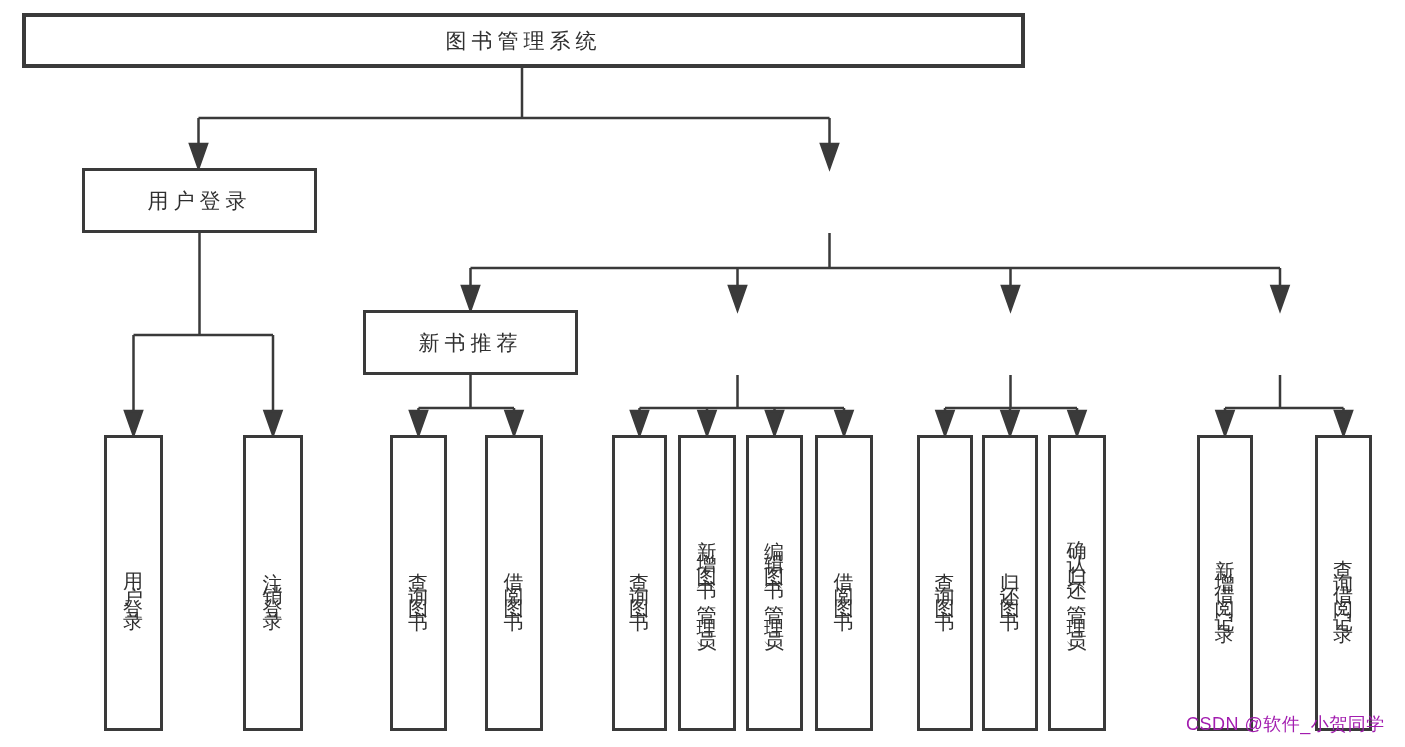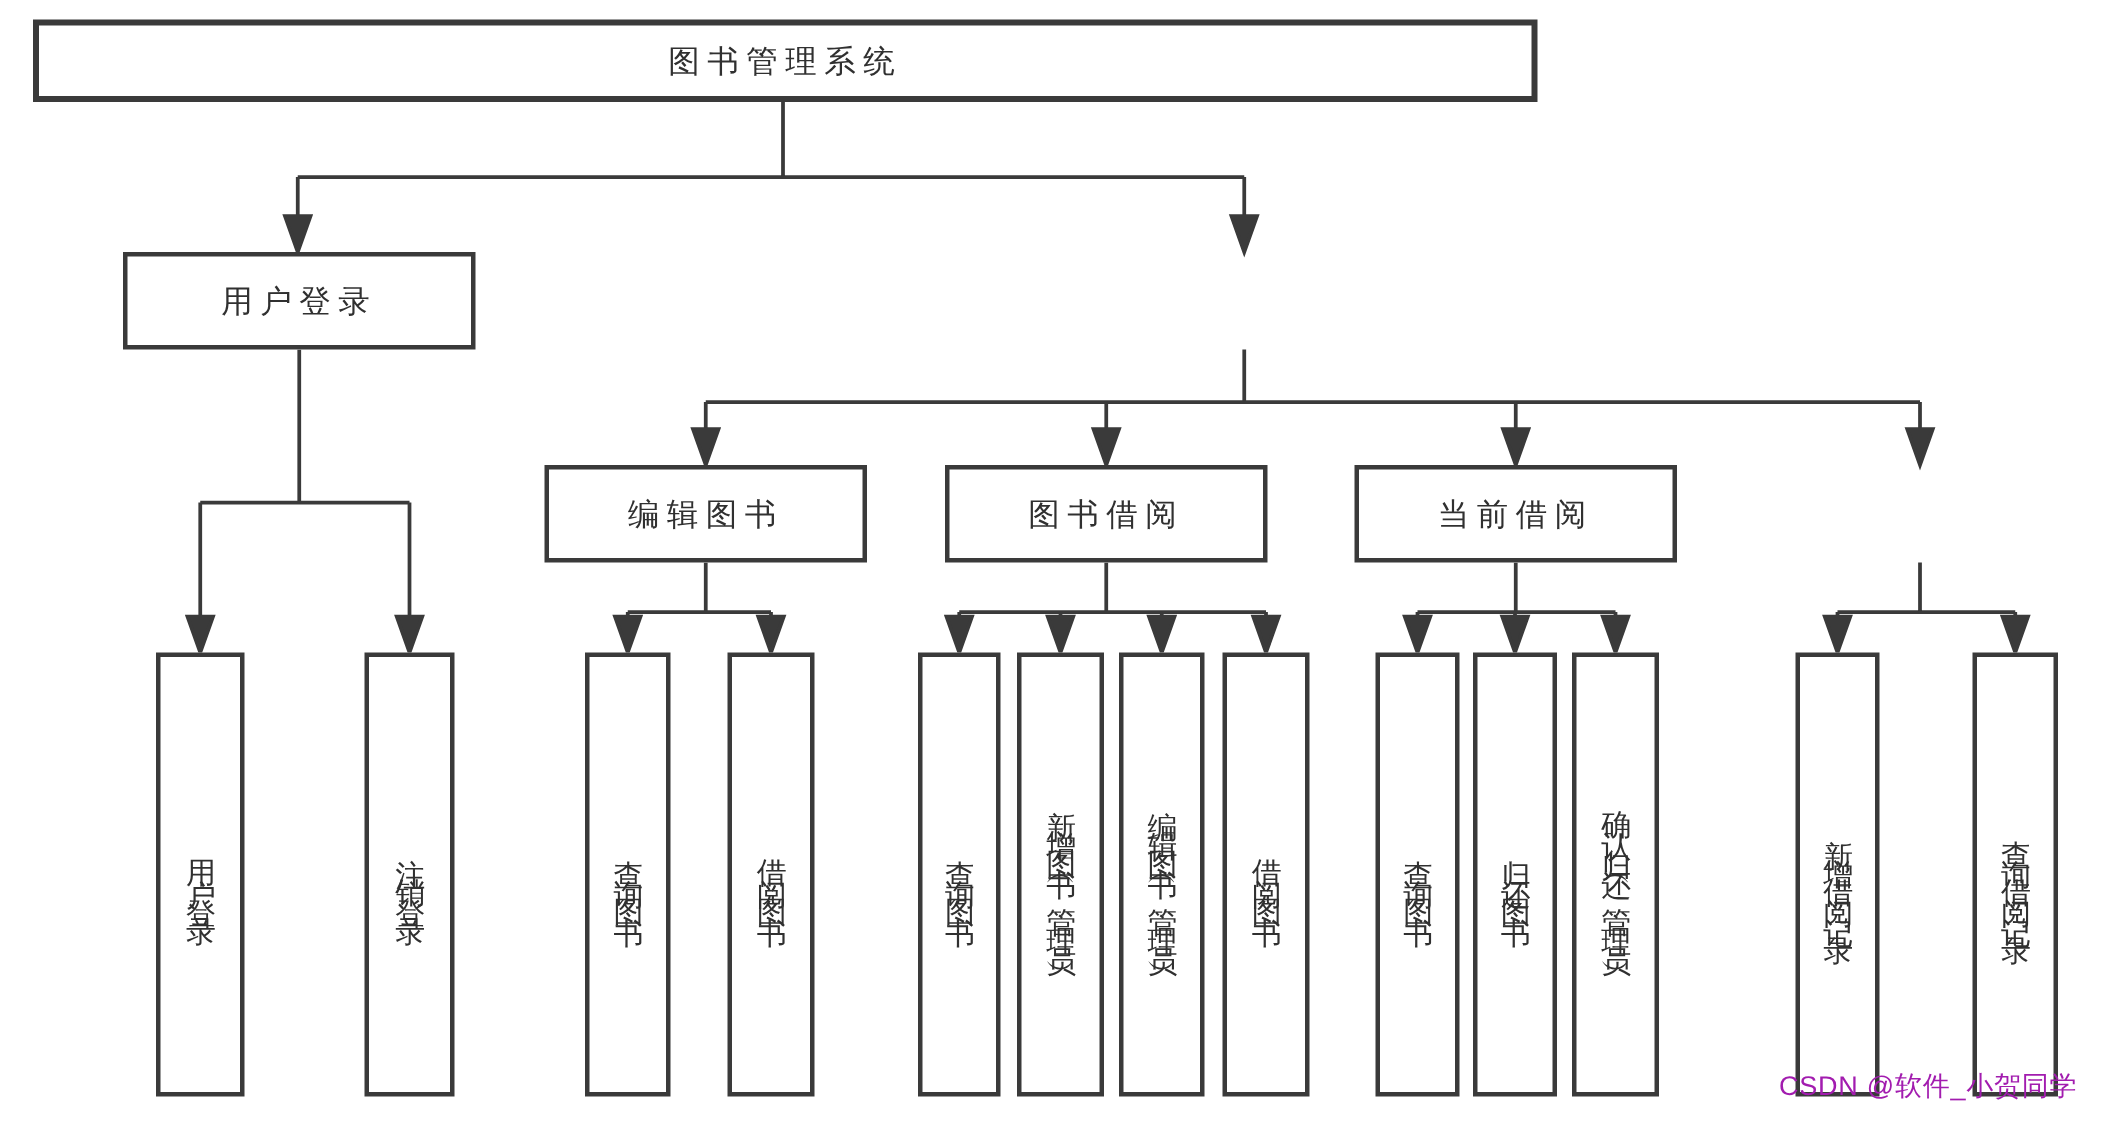--- a/index.html
+++ b/index.html
@@ -107,27 +107,21 @@
 
   <div class="box root" style="left:22px;top:13px;width:1003px;height:55px">
     <span class="lbl">图书管理系统</span>
   </div>
 
   <div class="box" style="left:82px;top:168px;width:235px;height:65px">
     <span class="lbl">用户登录</span>
   </div>
 
   <div class="box" style="left:363px;top:310px;width:215px;height:65px">
-    <span class="lbl">编辑图书</span>
-  </div>
-  <div class="box" style="left:630px;top:310px;width:215px;height:65px">
-    <span class="lbl">图书借阅</span>
-  </div>
-  <div class="box" style="left:903px;top:310px;width:215px;height:65px">
-    <span class="lbl">当前借阅</span>
+    <span class="lbl">新书推荐</span>
   </div>
 
   <div class="box leaf" style="left:104px;top:435px;width:59px;height:296px">
     <span class="lbl">用户登录</span>
   </div>
   <div class="box leaf" style="left:243px;top:435px;width:60px;height:296px">
     <span class="lbl">注销登录</span>
   </div>
 
   <div class="box leaf" style="left:390px;top:435px;width:57px;height:296px">

